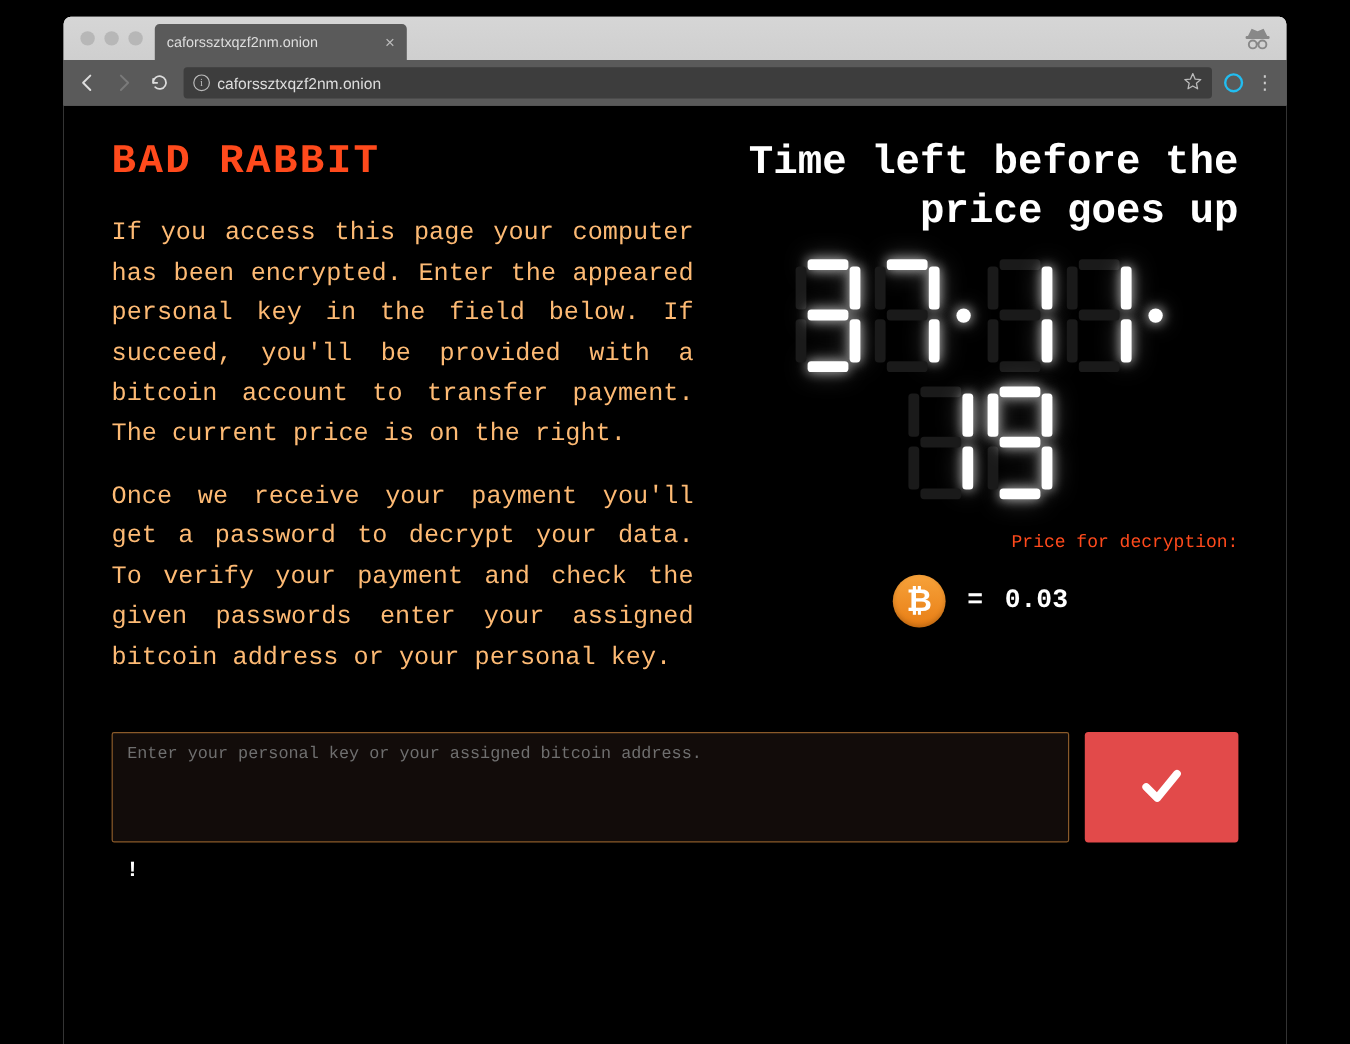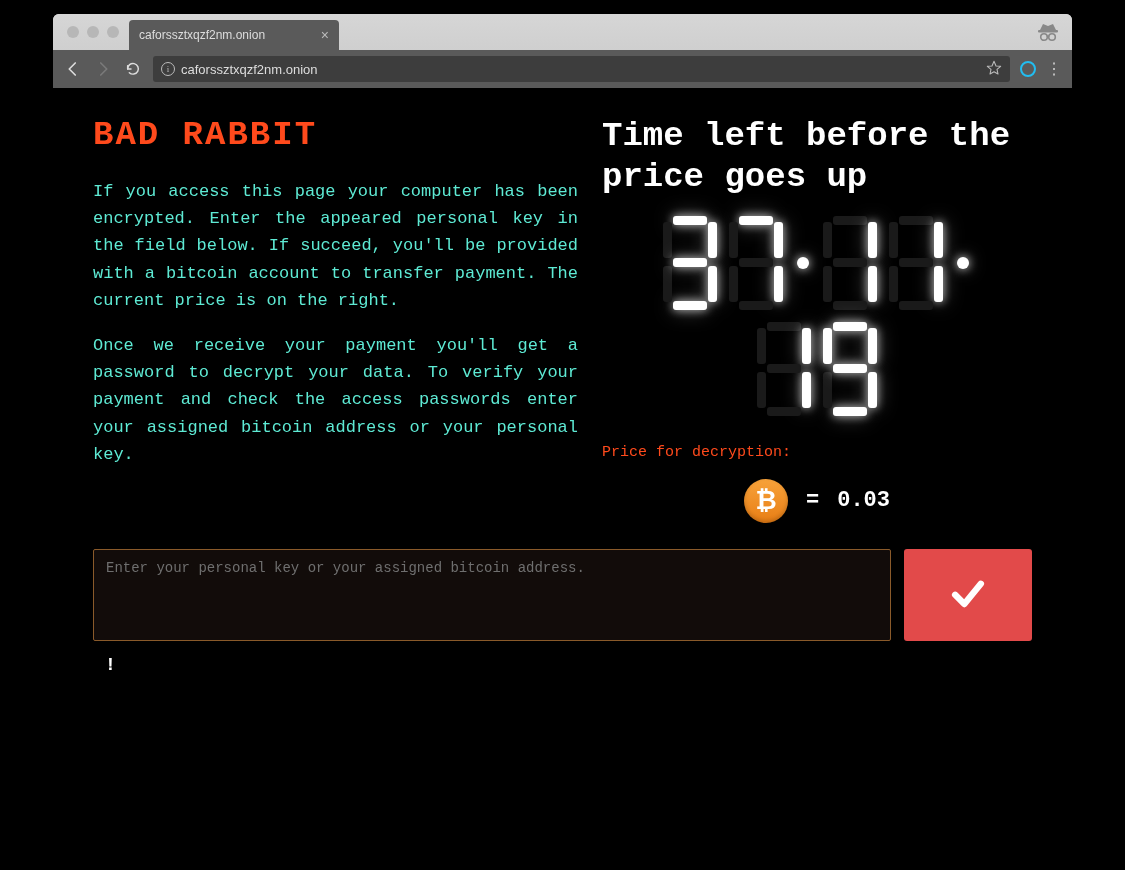--- a/index.html
+++ b/index.html
@@ -95,32 +95,32 @@
 
 
 .page {
   background: #000;
   color: #ff4a1c;
   padding: 28px 40px 20px 40px;
   height: 782px;
 }
 .cols { display: flex; gap: 24px; }
 .left { flex: 1; }
-.right { width: 430px; text-align: left; color: #fff; }
+.right { width: 430px; text-align: right; color: #fff; }
 
 h1.badrabbit {
   color: #ff4a1c;
   font-size: 34px;
   font-weight: bold;
   letter-spacing: 2px;
   margin-bottom: 24px;
 }
 .para {
-  color: #5eead4;
-  font-size: 17px;
+  color: #fdba74;
+  font-size: 21px;
   line-height: 1.6;
   text-align: justify;
   margin-bottom: 18px;
 }
 .time-head {
   color: #fff;
   font-size: 34px;
   font-weight: bold;
   line-height: 1.2;
   margin-bottom: 18px;
@@ -256,21 +256,21 @@
     </div>
     <span class="circle-blue"></span>
     <span class="menu-dots">⋮</span>
   </div>
 
   <div class="page">
     <div class="cols">
       <div class="left">
         <h1 class="badrabbit">BAD RABBIT</h1>
         <p class="para">If you access this page your computer has been encrypted. Enter the appeared personal key in the field below. If succeed, you'll be provided with a bitcoin account to transfer payment. The current price is on the right.</p>
-        <p class="para">Once we receive your payment you'll get a password to decrypt your data. To verify your payment and check the access passwords enter your assigned bitcoin address or your personal key.</p>
+        <p class="para">Once we receive your payment you'll get a password to decrypt your data. To verify your payment and check the given passwords enter your assigned bitcoin address or your personal key.</p>
       </div>
       <div class="right">
         <div class="time-head">Time left before the price goes up</div>
         <div class="clock" id="clock">
             <div class="clock-row">
               <div class="digit">
                 <div class="seg h a on"></div>
                 <div class="seg v b on"></div>
                 <div class="seg v c on"></div>
                 <div class="seg h d on"></div>

